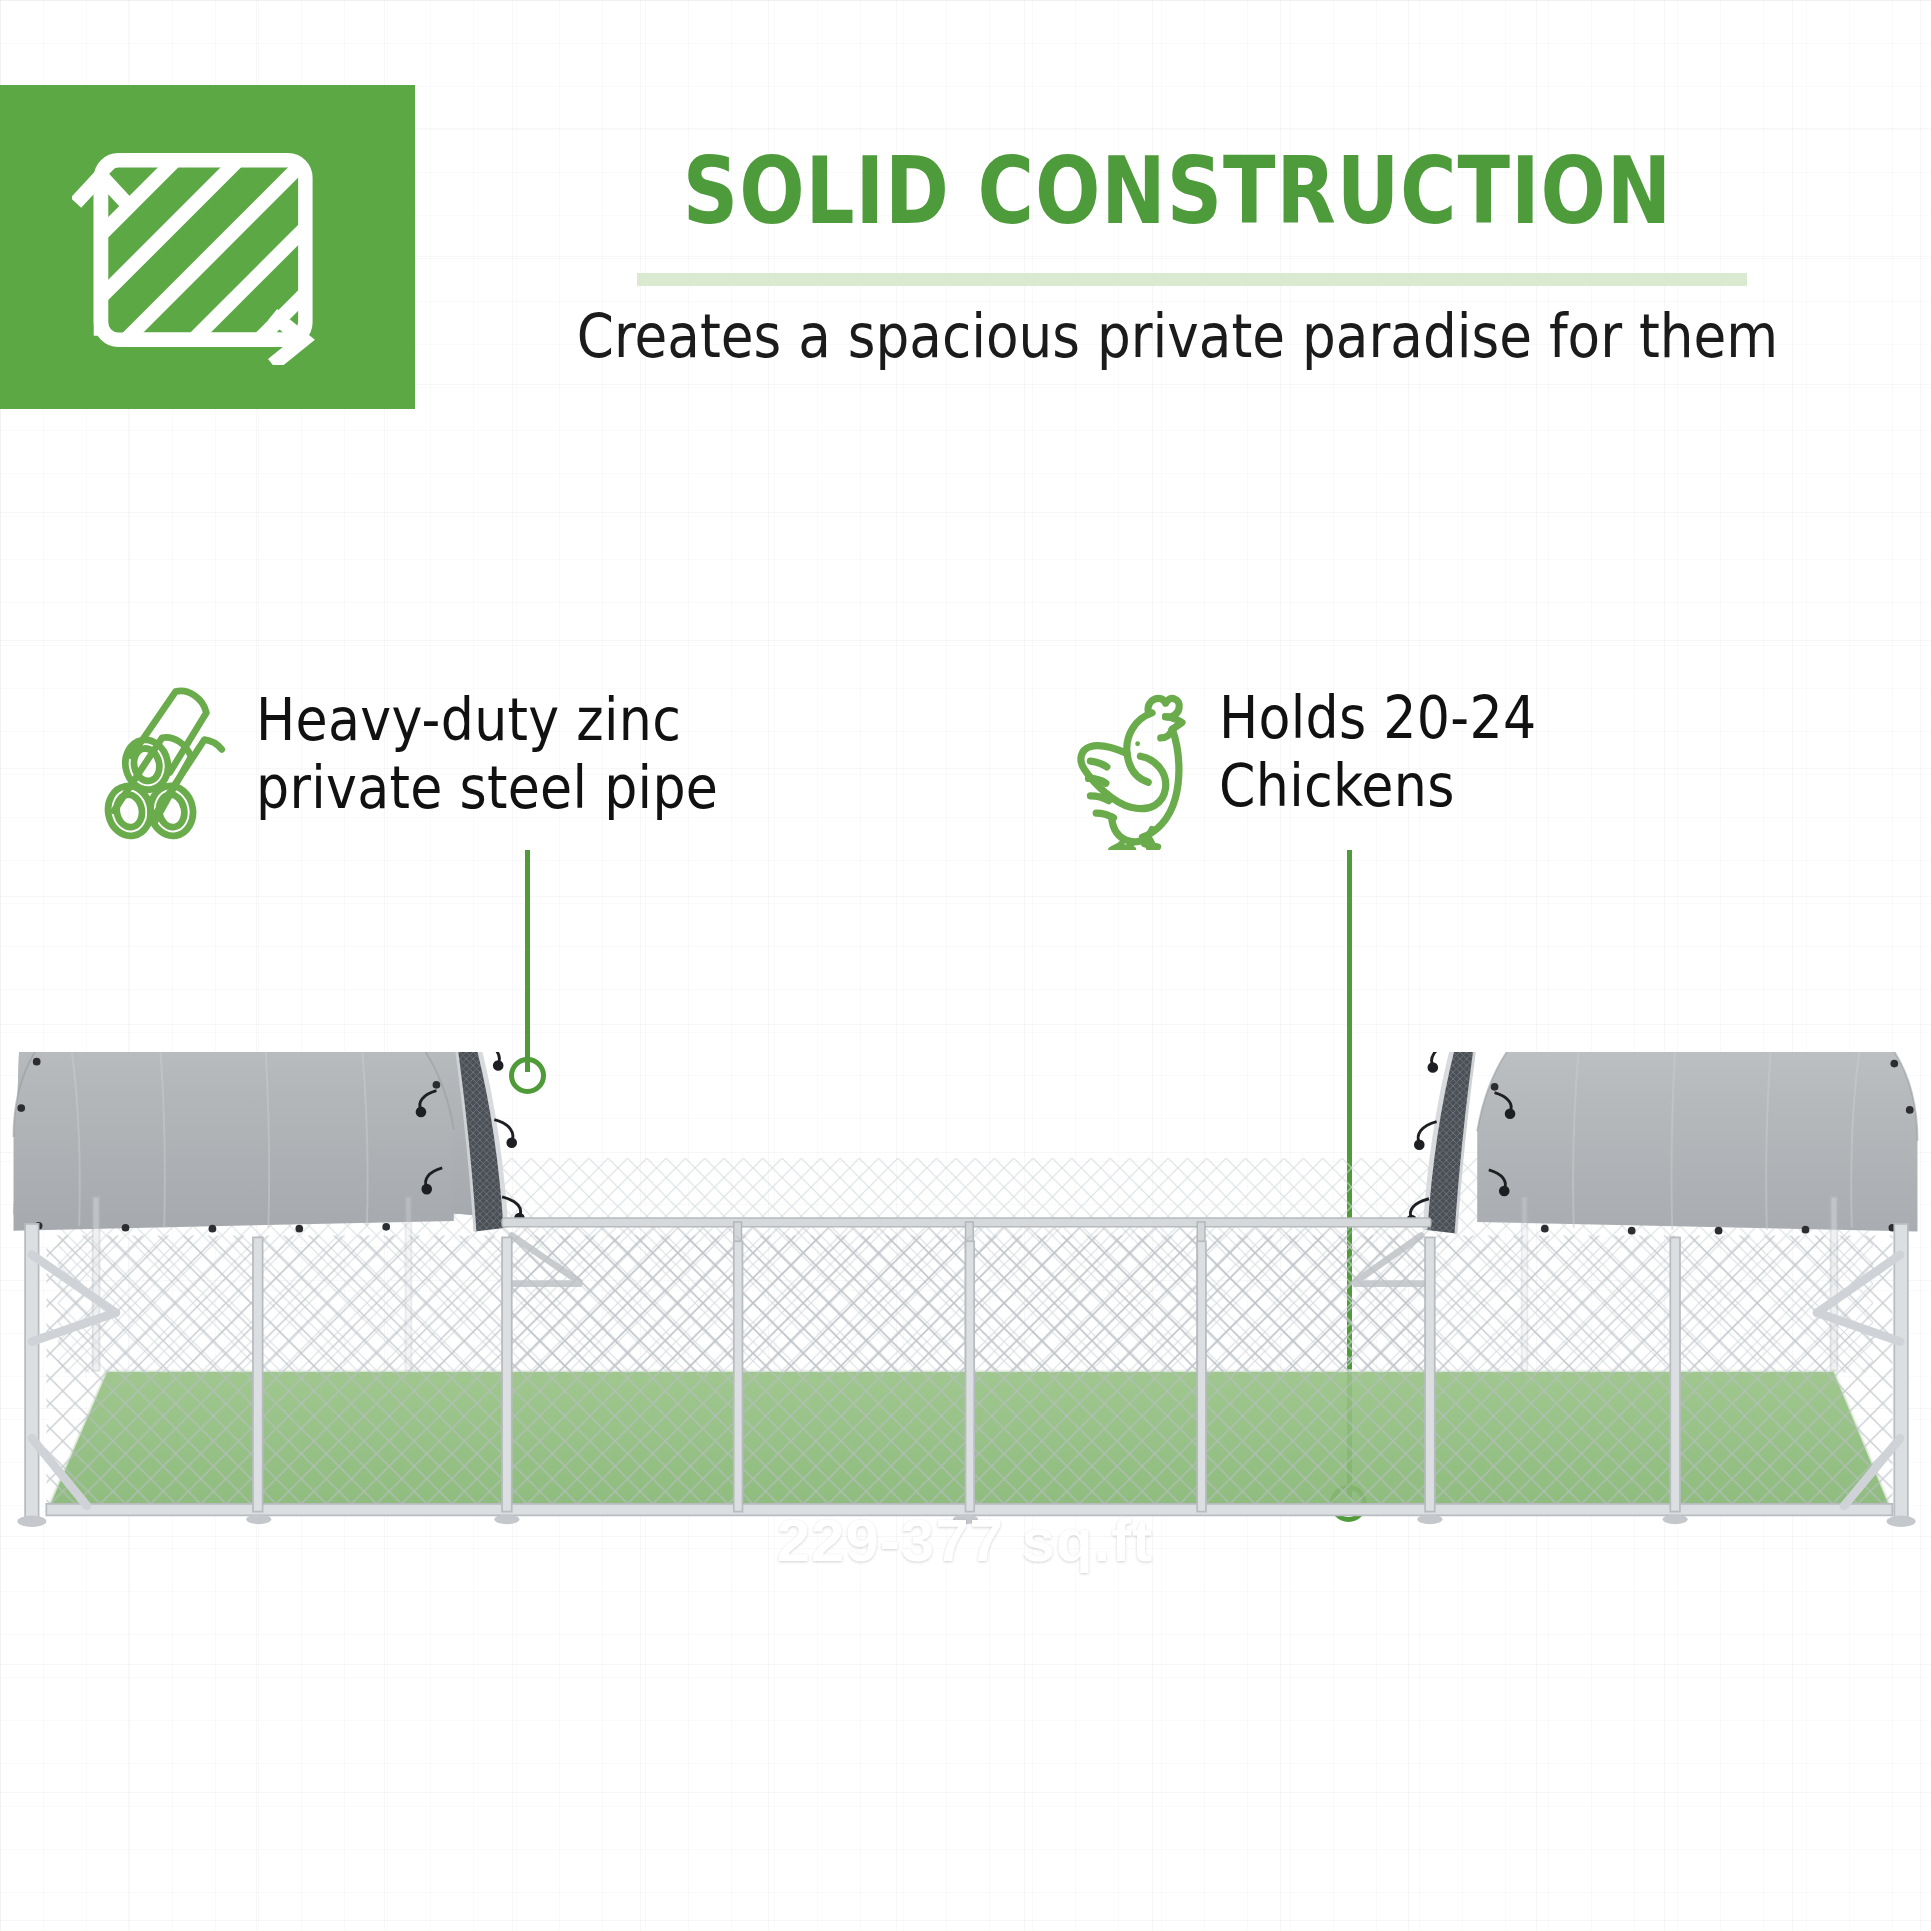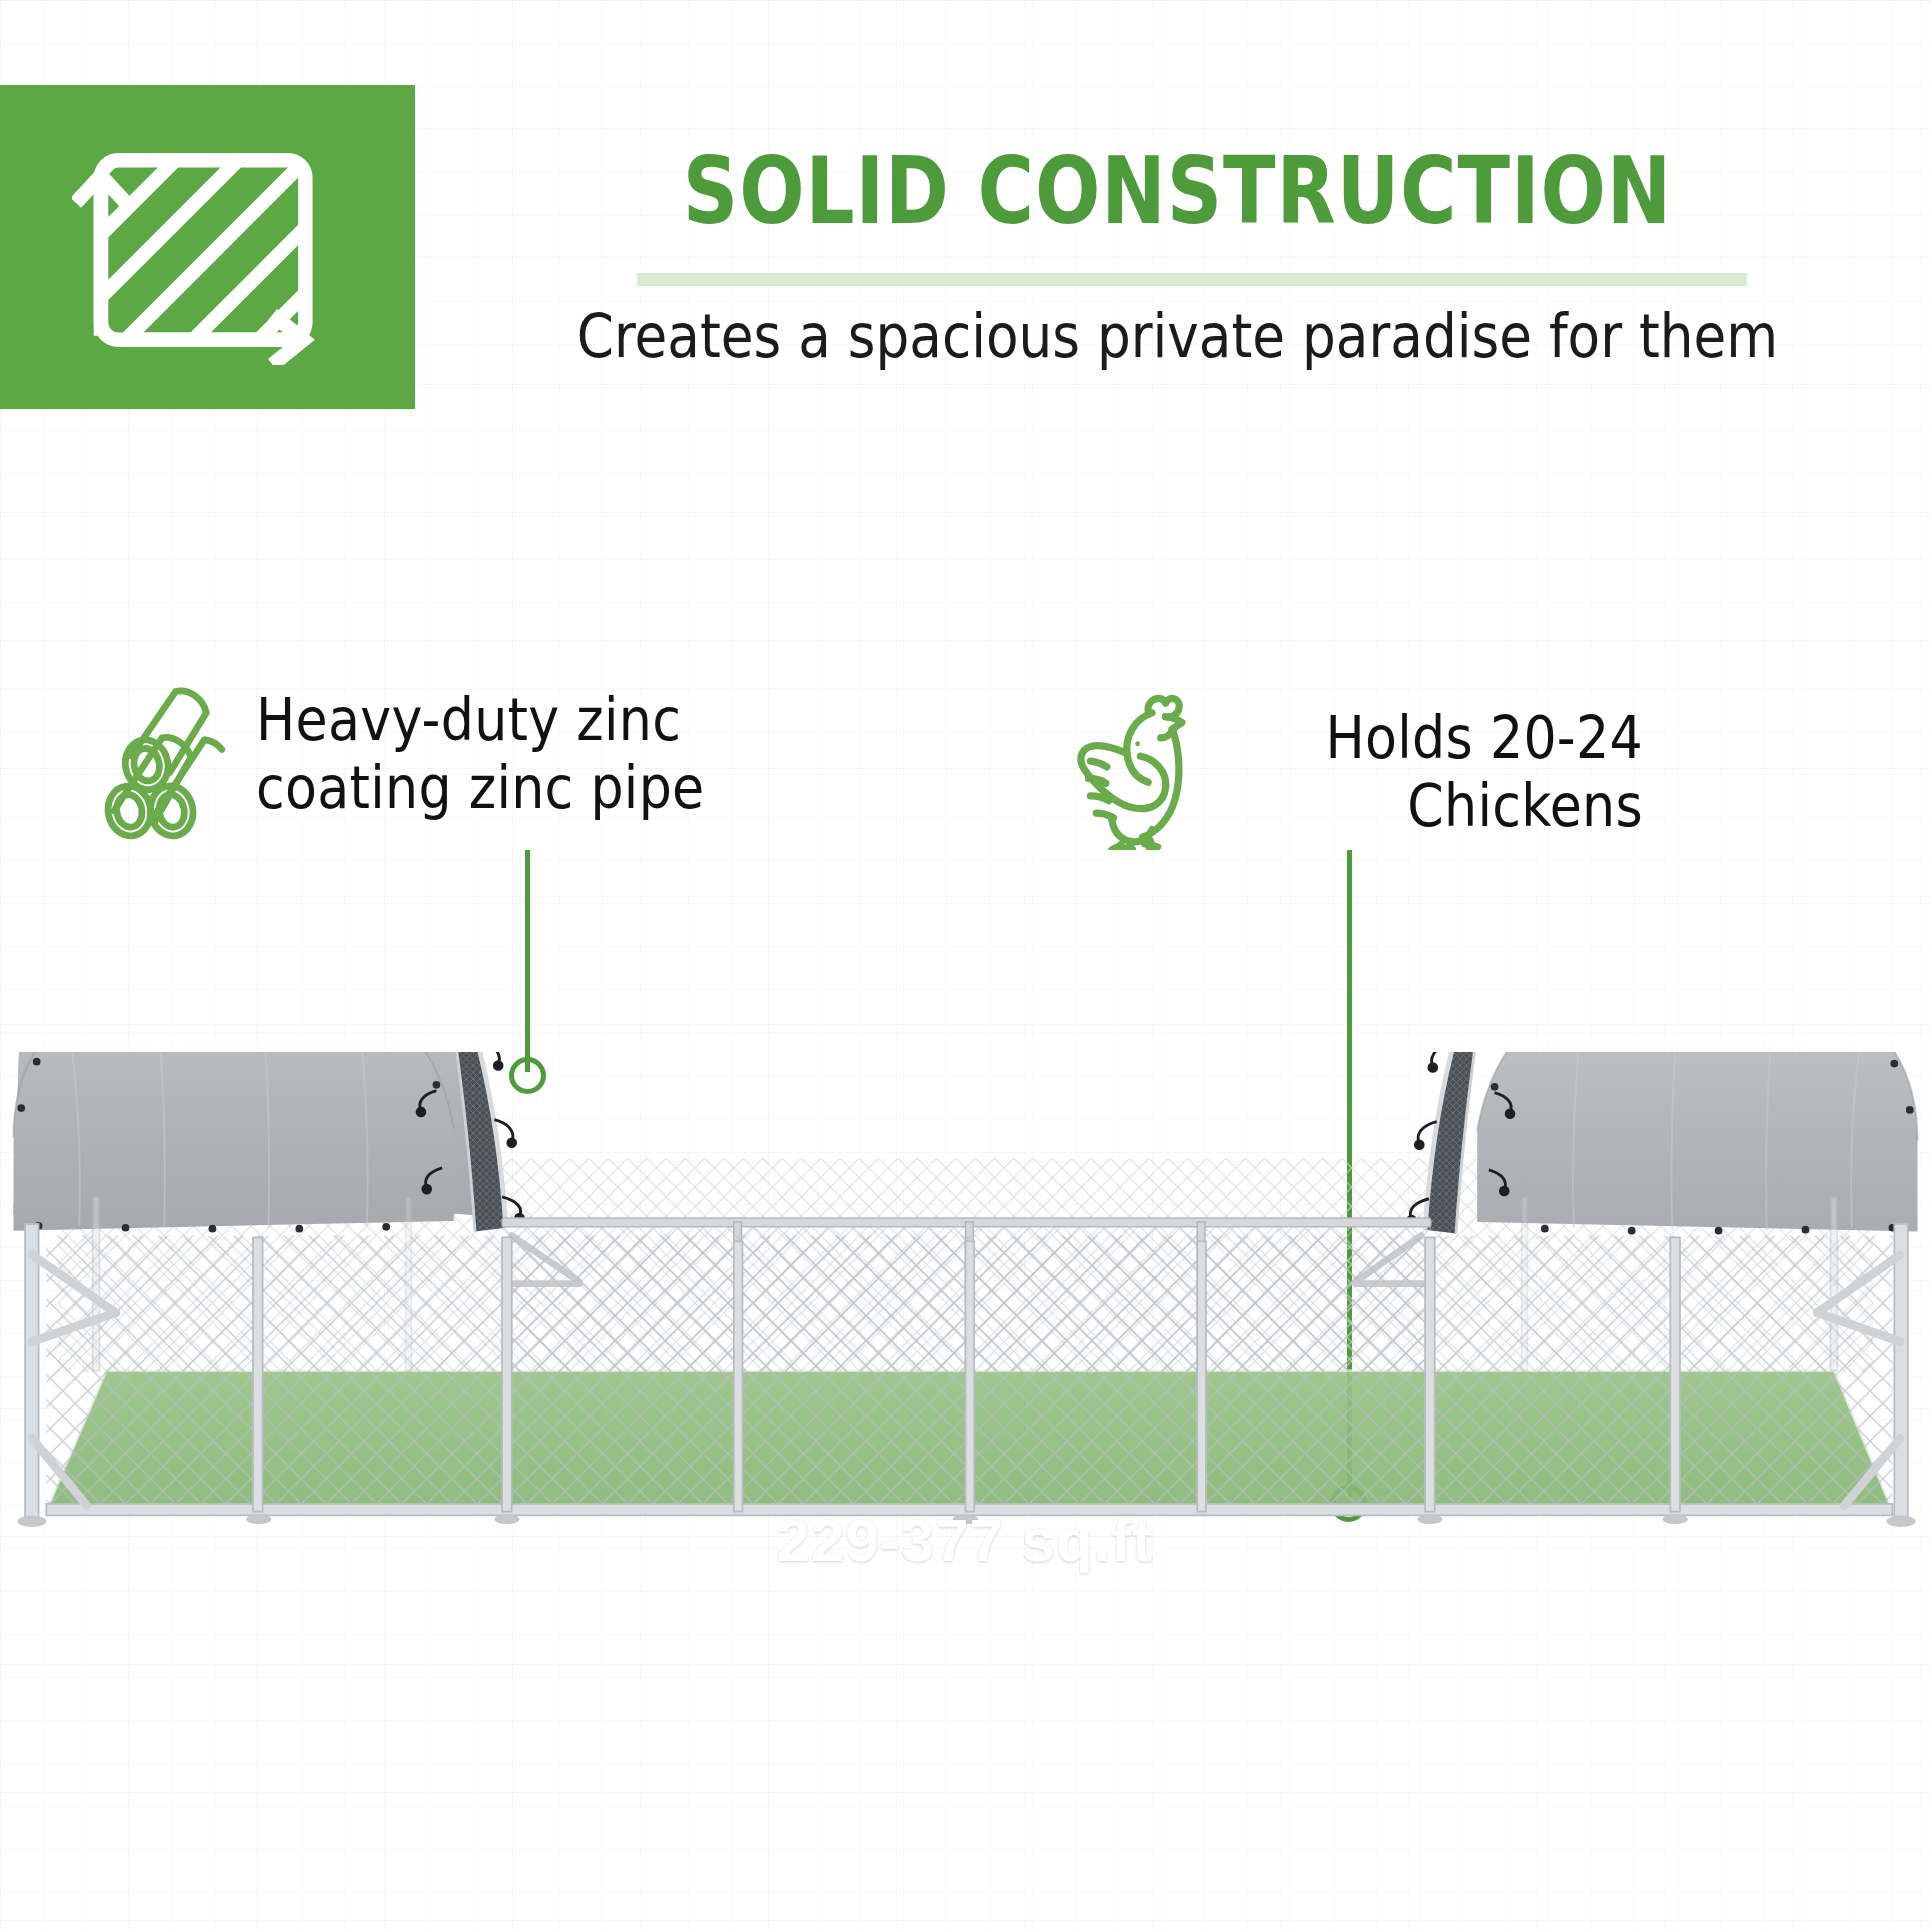--- a/index.html
+++ b/index.html
@@ -59,21 +59,21 @@
     position:absolute;
     color:#111111;
     font-family:"Liberation Sans Narrow","DejaVu Sans Condensed","Liberation Sans",sans-serif;
     font-weight:400;font-size:58px;line-height:1.18;
     letter-spacing:0.3px;
     white-space:pre-line;
   }
   #feature-pipe{left:87px;top:676px;width:695px;height:183px;}
   #feature-pipe .ftext{left:169px;top:9.7px;width:526px;text-align:left;}
   #feature-chicken{left:1048px;top:676px;width:676px;height:193px;}
-  #feature-chicken .ftext{left:180px;top:7.7px;width:415px;text-align:right;margin-top:20px;}
+  #feature-chicken .ftext{left:171px;top:7.7px;width:415px;text-align:left;}
   
   .leader-line{position:absolute;width:4.8px;background:#4f9b39;}
   .leader-dot{
     position:absolute;width:37px;height:37px;border-radius:50%;
     border:5.8px solid #4f9b39;box-sizing:border-box;background:transparent;
   }
   #leader-line-pipe{left:525px;top:850px;height:222px;}
   #leader-dot-pipe{left:509px;top:1057px;}
   #leader-line-chicken{left:1347px;top:850px;height:647px;}
   #leader-dot-chicken{left:1330px;top:1485px;}
@@ -147,21 +147,21 @@
         <ellipse cx="44" cy="140" rx="22" ry="26" transform="rotate(-10 44 140)"></ellipse>
         <ellipse cx="44" cy="140" rx="13" ry="17" transform="rotate(-10 44 140)"></ellipse>
 
         <path d="M72 142 L122 66 a22 26 -38 0 1 18 10"></path>
         <ellipse cx="88" cy="140" rx="22" ry="26" transform="rotate(-10 88 140)"></ellipse>
         <ellipse cx="88" cy="140" rx="13" ry="17" transform="rotate(-10 88 140)"></ellipse>
       </g>
     </svg>
   </span>
   <div class="ftext">Heavy-duty zinc
-coating zinc pipe</div>
+private steel pipe</div>
 </div>
 
 <div class="feature" id="feature-chicken">
   <span class="ficon">
     <svg width="159" height="174" viewBox="0 0 165 180" aria-hidden="true">
       <g fill="none" stroke="#6aab4c" stroke-width="7.5" stroke-linecap="round" stroke-linejoin="round">
 
         <path d="M104 36 c-2 -12 14 -18 18 -8 c4 -9 16 -5 14 5 c-1 7 -8 10 -14 9"></path>
 
         <path d="M122 42 c10 1 14 4 17 6 l-10 7"></path>

